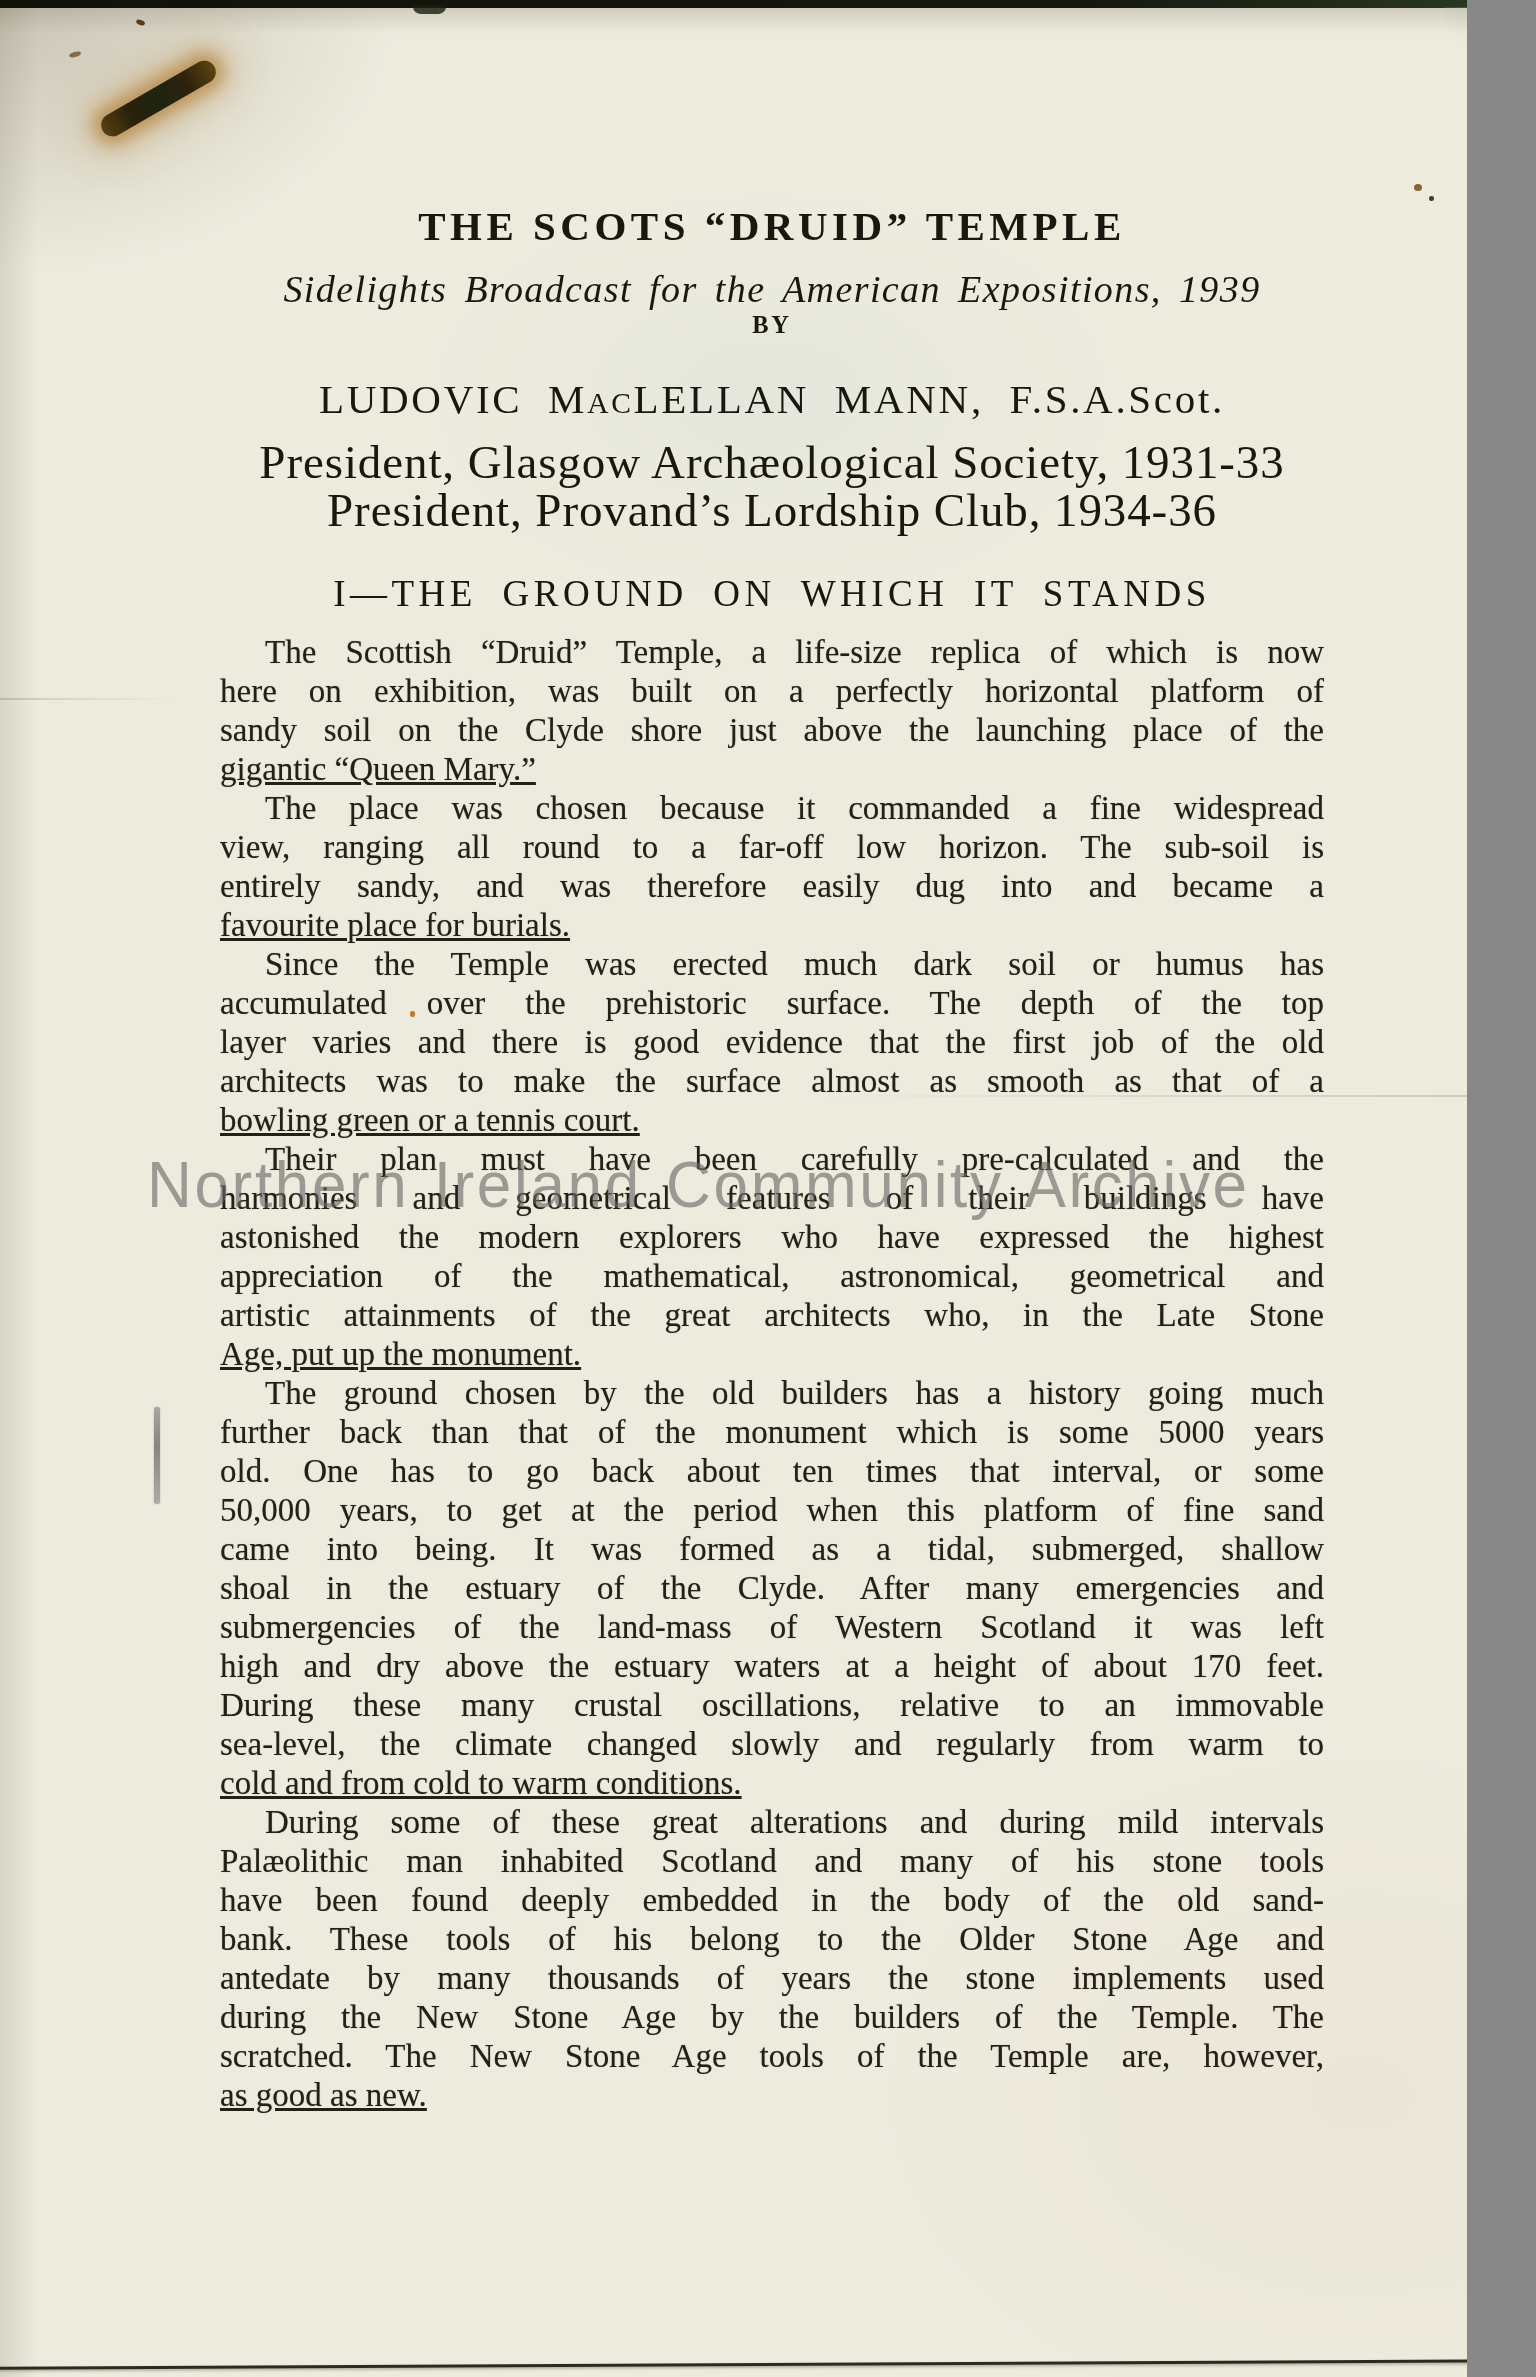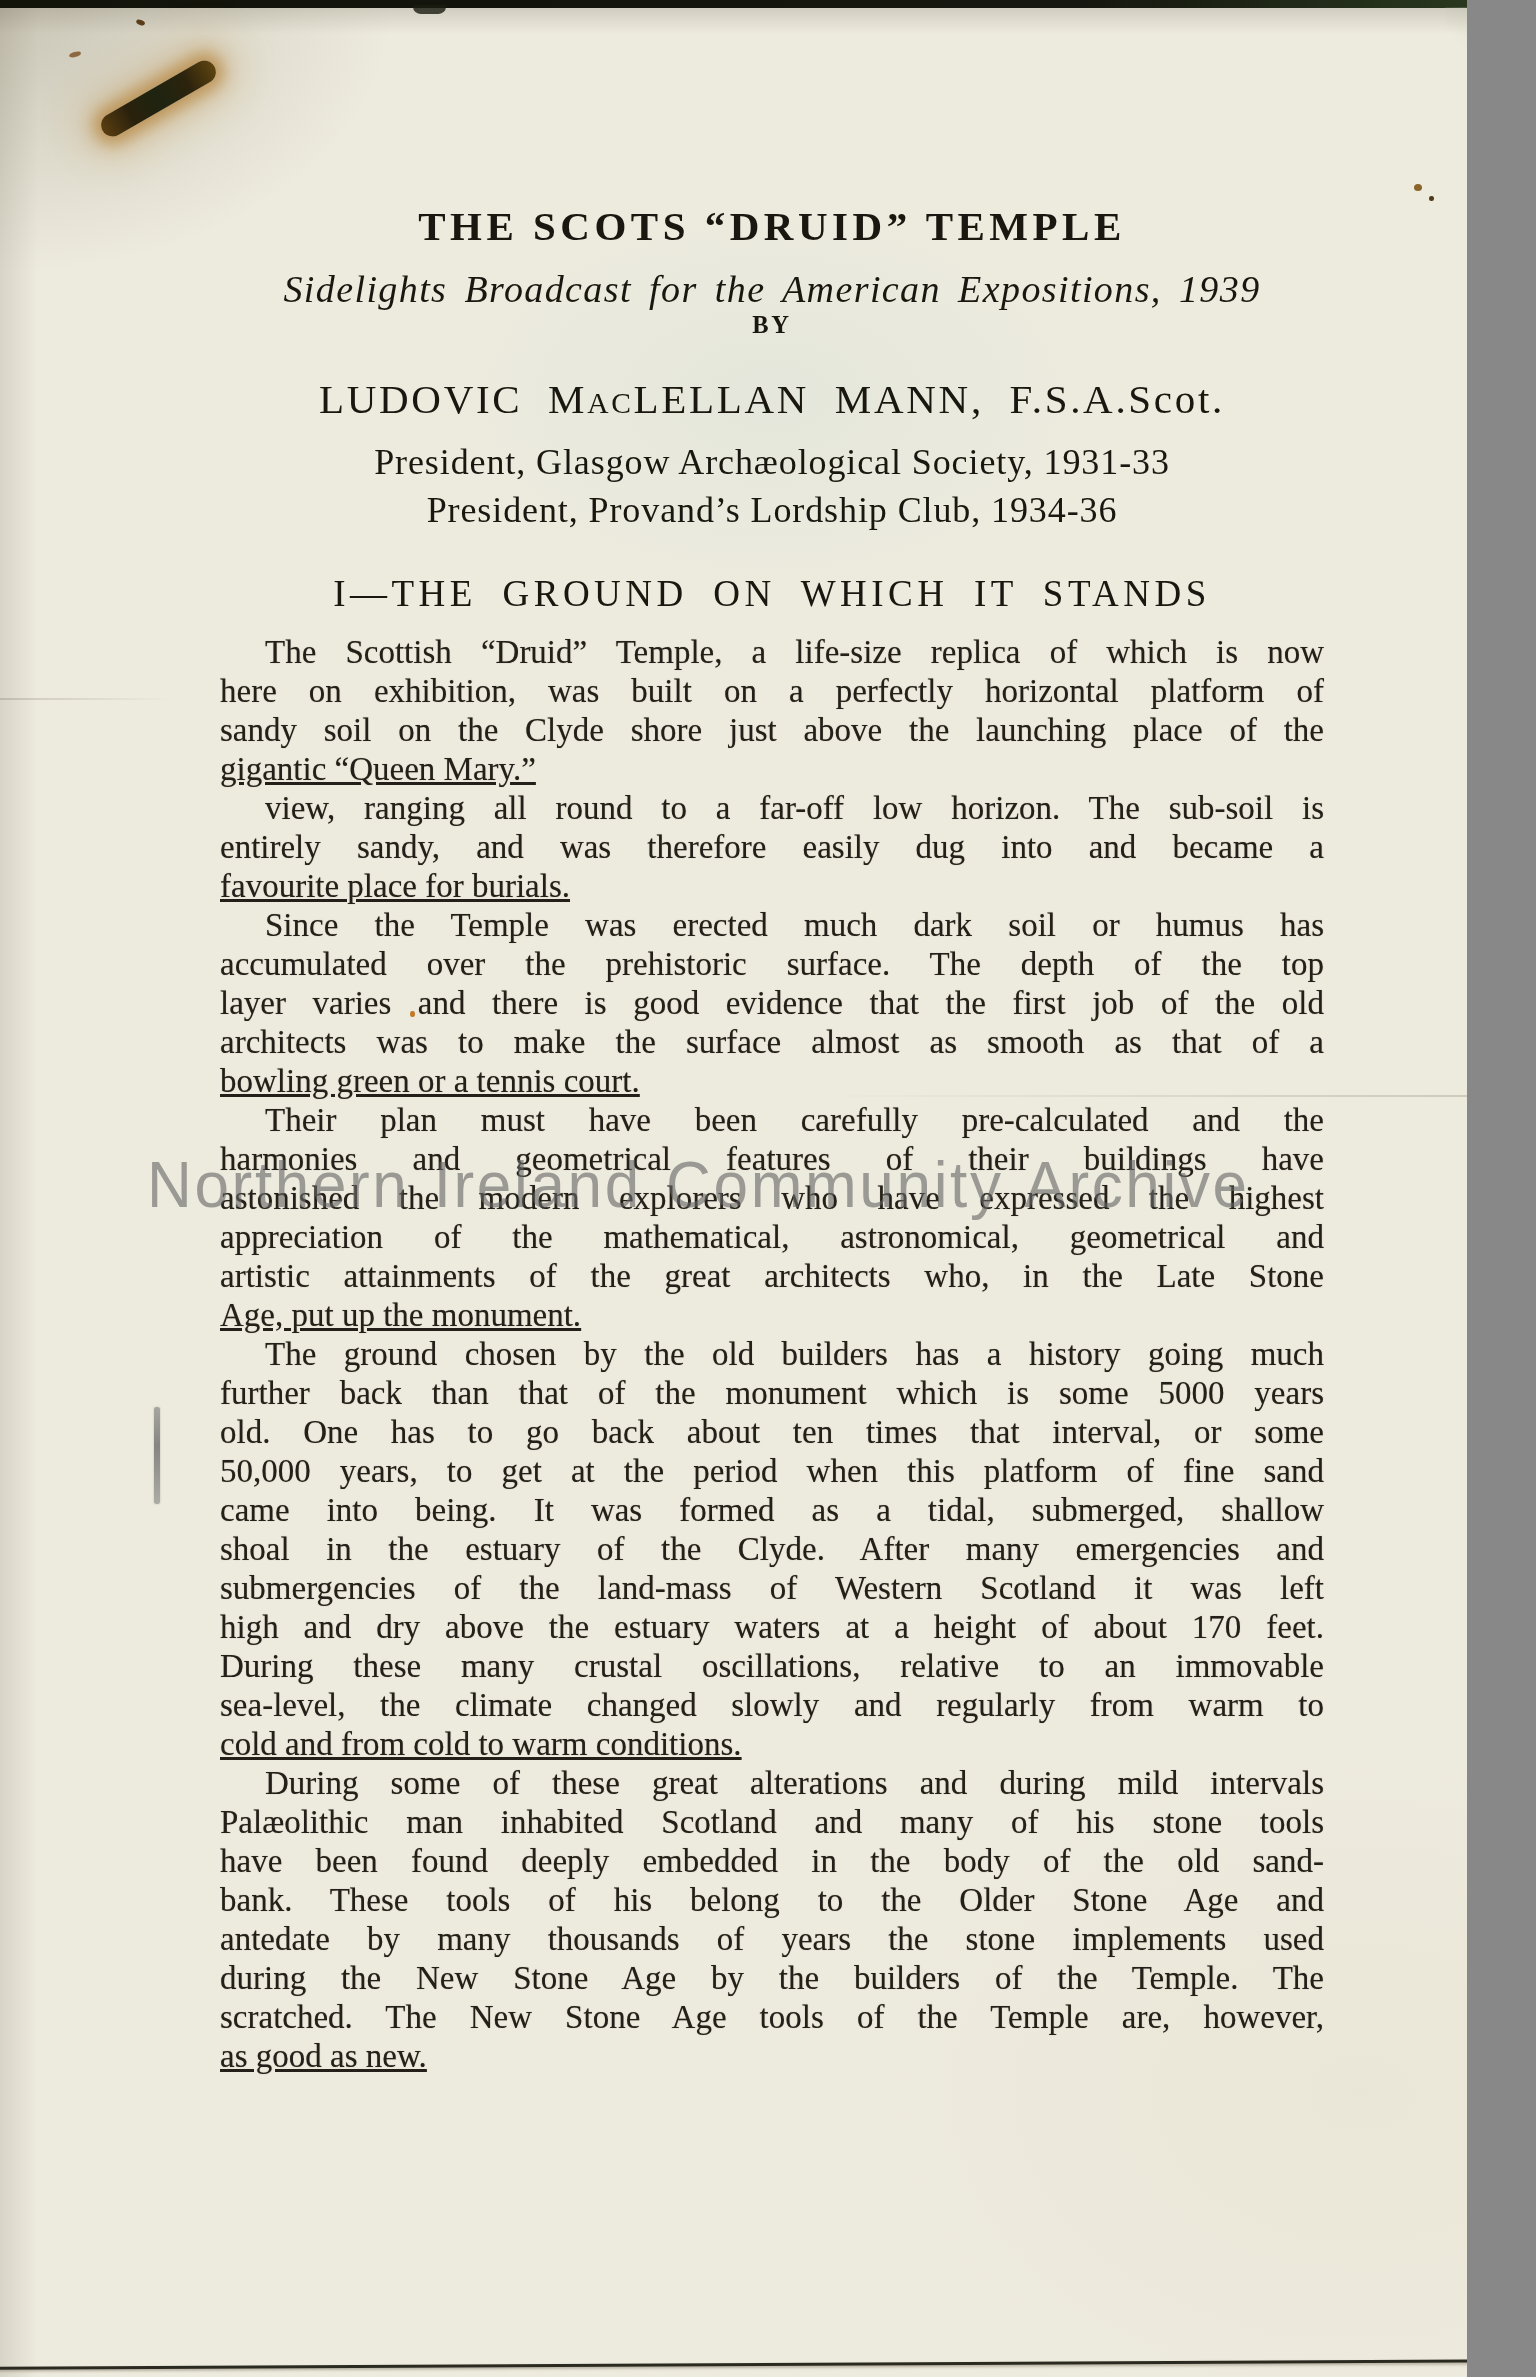--- a/index.html
+++ b/index.html
@@ -86,21 +86,21 @@
     margin-top:17px;font-size:38px;font-style:italic;font-weight:400;
     letter-spacing:1.4px;word-spacing:6.3px;
   }
   .by-label{
     font-size:24.5px;font-weight:700;letter-spacing:2.7px;
   }
   .author-name{
     margin-top:36px;font-size:41px;font-weight:400;letter-spacing:2.7px;word-spacing:12.7px;
   }
   .author-name .sc{font-size:0.72em;}
-  .credentials{margin-top:14.5px;font-size:36px;line-height:48px;letter-spacing:0.9px;}
+  .credentials{margin-top:14.5px;font-size:47px;line-height:48px;letter-spacing:0.9px;}
   .section-heading{
     margin-top:38px;text-align:center;font-size:37px;font-weight:400;
     letter-spacing:4.5px;word-spacing:11.8px;color:var(--heading-ink);
   }
   .body-column{
     margin-top:18px;font-size:33px;line-height:39px;
     text-shadow:0 0 0.9px rgba(45,38,26,0.45);
   }
   .para .line{
     text-align:justify;text-align-last:justify;white-space:normal;
@@ -153,20 +153,21 @@
     <div class="section-heading">I—THE GROUND ON WHICH IT STANDS</div>
 
     <div class="body-column" id="body-column">
         <div class="para">
           <div class="line">The Scottish “Druid” Temple, a life-size replica of which is now</div>
           <div class="line">here on exhibition, was built on a perfectly horizontal platform of</div>
           <div class="line">sandy soil on the Clyde shore just above the launching place of the</div>
           <div class="line last">gigantic “Queen Mary.”</div>
         </div>
         <div class="para">
+          <div class="line">The place was chosen because it commanded a fine widespread</div>
           <div class="line">view, ranging all round to a far-off low horizon.  The sub-soil is</div>
           <div class="line">entirely sandy, and was therefore easily dug into and became a</div>
           <div class="line last">favourite place for burials.</div>
         </div>
         <div class="para">
           <div class="line">Since the Temple was erected much dark soil or humus has</div>
           <div class="line">accumulated over the prehistoric surface.  The depth of the top</div>
           <div class="line">layer varies and there is good evidence that the first job of the old</div>
           <div class="line">architects was to make the surface almost as smooth as that of a</div>
           <div class="line last">bowling green or a tennis court.</div>

